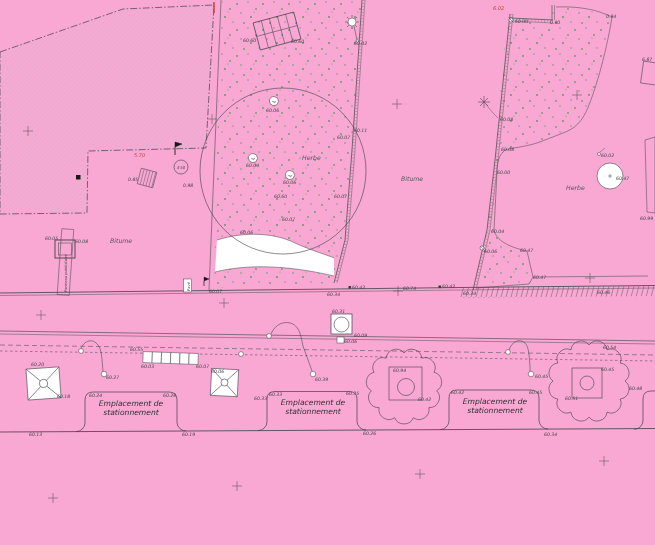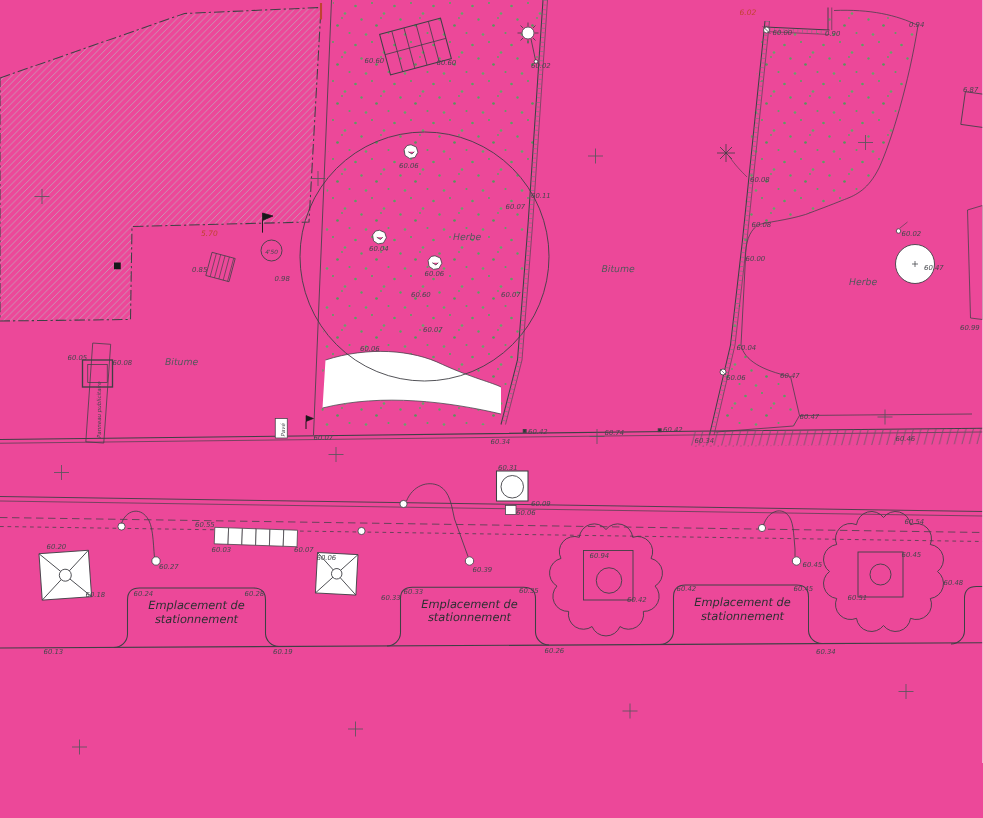--- a/index.html
+++ b/index.html
@@ -1,16 +1,16 @@
 <!DOCTYPE html>
 <html><head>
 <meta charset="utf-8">
 <style>
   html,body{margin:0;padding:0;background:#ffffff;}
-  .stage{width:655px;height:545px;position:relative;background:#ec4899;overflow:hidden;}
+  .stage{width:655px;height:545px;position:relative;background:#f9a8d4;overflow:hidden;}
   svg{display:block;font-family:"DejaVu Sans",sans-serif;}
   .ln{stroke:#3f4045;fill:none;}
   .k-t{font:italic 4.6px "DejaVu Sans",sans-serif;fill:#45474c;}
   .k-r{font:italic 5px "DejaVu Sans",sans-serif;fill:#c04330;}
   .k-a{font:italic 6.2px "DejaVu Sans",sans-serif;fill:#55575c;}
   .k-p{font:italic 7.6px "DejaVu Sans",sans-serif;fill:#2e3033;text-anchor:middle;}
   .k-v{font:italic 3.7px "DejaVu Sans",sans-serif;fill:#45474c;}
   .k-c{font:italic 3.9px "DejaVu Sans",sans-serif;fill:#45474c;text-anchor:middle;}
   .cross{stroke:#55565a;stroke-width:0.55;fill:none;}
 </style>

